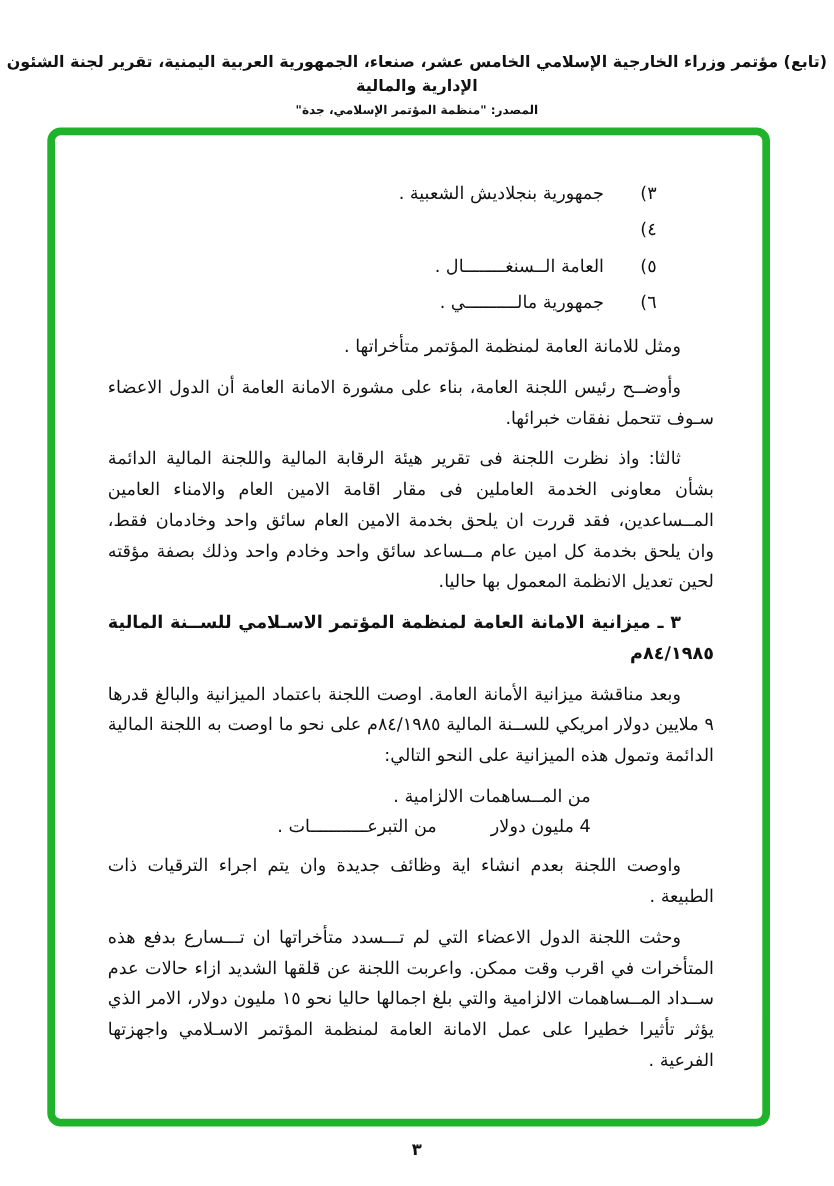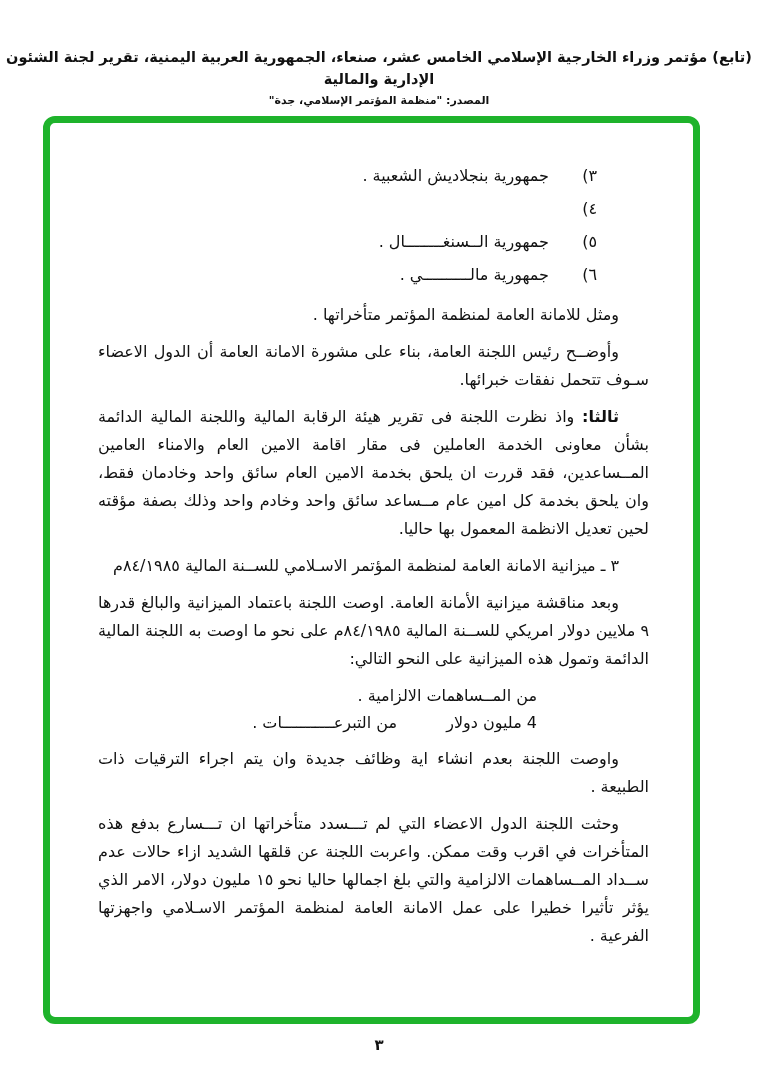--- a/index.html
+++ b/index.html
@@ -74,25 +74,25 @@
   }
   
   p.doc-par {
     margin: 9px 0;
     text-indent: 30px;
   }
   p.doc-line {
     margin: 9px 0;
     text-indent: 30px;
   }
-  .bold { font-weight: bold; }
+  .bold { font-weight: normal; }
   .heading-budget {
     margin: 4px 0 9px 0;
     text-indent: 30px;
-    font-weight: normal;
+    font-weight: bold;
   }
   
   .budget-lines {
     margin: 2px 112px 6px 0;
   }
   .budget-row {
     display: flex;
     flex-direction: row;
     line-height: 27px;
   }
@@ -127,21 +127,21 @@
       <div class="member-list">
         <div class="member-row">
           <span class="member-num">٣)</span>
           <span>جمهورية بنجلاديش الشعبية .</span>
         </div>
         <div class="member-row">
           <span class="member-num">٤)</span>
         </div>
         <div class="member-row">
           <span class="member-num">٥)</span>
-          <span>جمهورية الــسنغــــــــال .</span>
+          <span>العامة الــسنغــــــــال .</span>
         </div>
         <div class="member-row">
           <span class="member-num">٦)</span>
           <span>جمهورية مالــــــــــي .</span>
         </div>
       </div>
 
       <p class="doc-line">ومثل للامانة العامة لمنظمة المؤتمر متأخراتها .</p>
 
       <p class="doc-par">وأوضــح رئيس اللجنة العامة، بناء على مشورة الامانة العامة أن الدول الاعضاء سـوف تتحمل نفقات خبرائها.</p>

